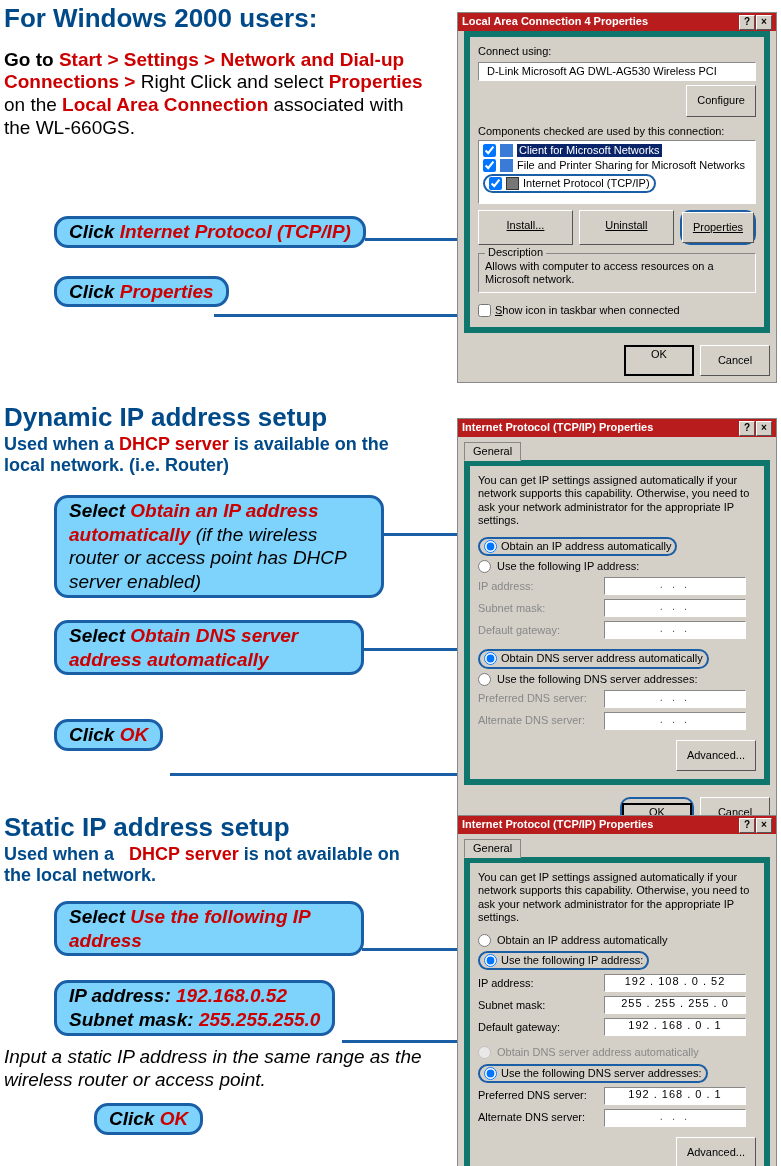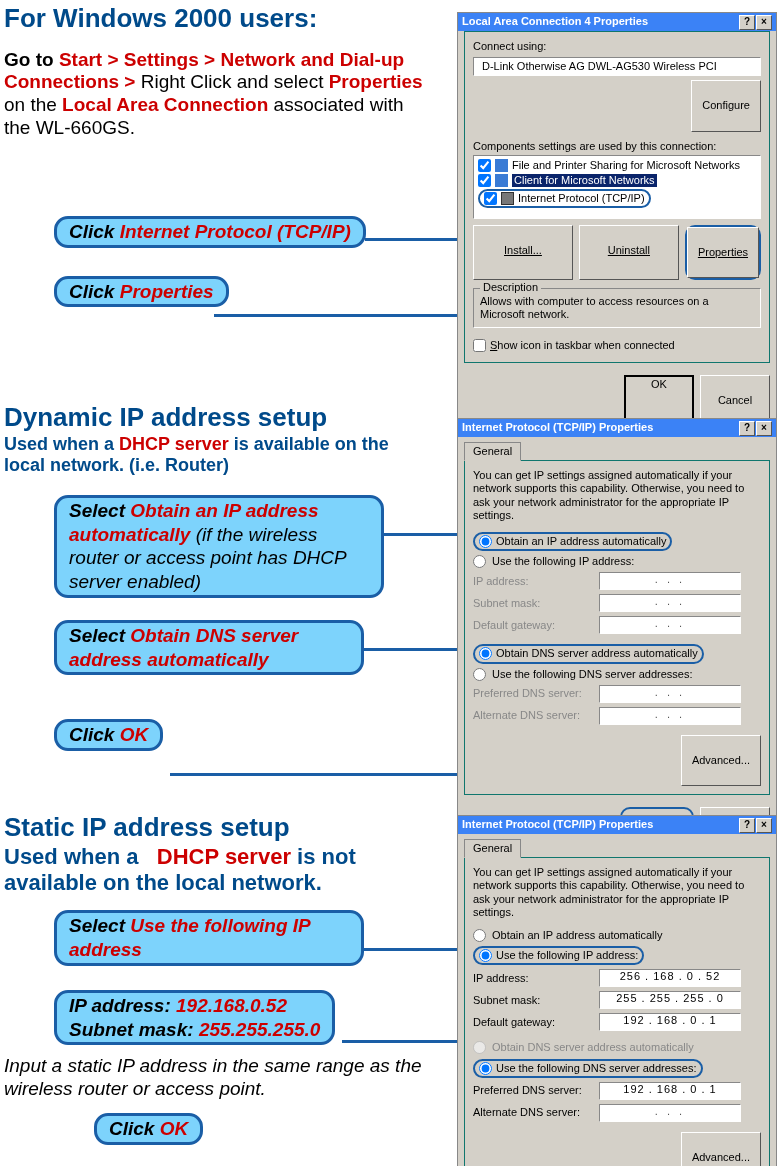--- a/index.html
+++ b/index.html
@@ -42,21 +42,21 @@
     line-height: 1.25;
     margin-left: 50px;
     font-style: italic;
   }
   .callout .red { color: #c00; }
   .callout .blk { color: #000; font-weight: normal; text-align: right; }
   .callout .blk-b { color: #000; font-weight: bold; }
 
   
   .win-title {
-    background: #3b82f6;
+    background: #b91c1c;
     color: #fff;
     height: 18px;
     display: flex;
     align-items: center;
     padding: 0 4px;
     font-weight: bold;
     font-size: 11px;
     justify-content: space-between;
   }
   .win-title .btns span {
@@ -77,31 +77,31 @@
     border: 1px solid #888;
     border-bottom: 1px solid #d4d0c8;
     background: #d4d0c8;
     padding: 2px 8px;
     font-size: 11px;
     position: relative;
     top: 1px;
   }
   .tab.inactive { border-bottom-color:#888; background:#d4d0c8; top:2px; }
   .tab-panel {
-    border: 1px solid #0f766e;
+    border: 6px solid #0f766e;
     margin: 0 6px 6px 6px;
     padding: 8px;
     background: #d4d0c8;
   }
   .winbtn {
     display:inline-block;
     border:1px solid #fff;
     border-right-color:#555; border-bottom-color:#555;
     background:#d4d0c8;
-    padding:18px 10px;
+    padding:8px 10px;
     font-size:11px;
     text-align:center;
     min-width:60px;
     box-sizing:border-box;
   }
   .winbtn.default { border:2px solid #000; padding:1px 9px; }
   .sunken {
     border:1px solid #888;
     border-right-color:#fff; border-bottom-color:#fff;
     background:#fff;
@@ -189,35 +189,35 @@
     <div class="win-title">
       <span>Local Area Connection 4 Properties</span>
       <span class="btns">
         <span>?</span><span>×</span>
       </span>
     </div>
     <div class="tab-panel">
       <div>Connect using:</div>
       <div class="sunken" style="margin:4px 0; display:flex; align-items:center; gap:4px;">
         <span class="icon net"></span>
-        <span style="white-space:nowrap; overflow:hidden;">D-Link Otherwise AG DWL-AG530 Wireless PCI</span>
+        <span style="white-space:nowrap; overflow:hidden;">D-Link Microsoft AG DWL-AG530 Wireless PCI</span>
       </div>
       <div style="text-align:right;"><span class="winbtn">Configure</span></div>
 
-      <div style="margin-top:8px;">Components settings are used by this connection:</div>
+      <div style="margin-top:8px;">Components checked are used by this connection:</div>
       <div class="sunken" style="height:58px; margin-top:2px; overflow:hidden;">
+        <div class="listrow">
+          <input type="checkbox" checked="" style="">
+            <span class="icon net"></span>
+            <span class="sel">Client for Microsoft Networks</span>
+        </div>
         <div class="listrow">
           <input type="checkbox" checked="" style="">
             <span class="icon file"></span>
             <span>File and Printer Sharing for Microsoft Networks</span>
-        </div>
-        <div class="listrow">
-          <input type="checkbox" checked="" style="">
-            <span class="icon net"></span>
-            <span class="sel">Client for Microsoft Networks</span>
         </div>
         <div class="listrow">
           <span class="highlight">
             <input type="checkbox" checked="" style="">
               <span class="icon proto"></span>
               <span>Internet Protocol (TCP/IP)</span>
           </span>
         </div>
       </div>
 
@@ -335,21 +335,21 @@
           <span class="winbtn default">OK</span>
         </span>
       <span class="winbtn">Cancel</span>
     </div>
   </div>
 </div>
 
 <div class="row" id="sec3" style="min-height:380px; margin-top:10px;">
   <div class="left-col">
     <h2 class="nav-blue dyn">Static IP address setup</h2>
-    <div class="nav-blue" style="font-size:22px; line-height:1.2;">
+    <div class="nav-blue" style="font-size:18px; line-height:1.2;">
       <span>Used when a </span>&nbsp;&nbsp;<span class="nav-red">DHCP server</span><span> is not available on the local network.</span>
     </div>
 
     <div style="height:14px;"></div>
 
     <div class="callout co-med">
       <span class="blk-b">Select </span><span class="red">Use the following IP address</span>
     </div>
 
     <div style="height:24px;"></div>
@@ -385,21 +385,21 @@
           <span>Obtain an IP address automatically</span>
         </div>
       <div class="radio-row">
           <span class="highlight">
             <input type="radio" checked="" style="">
             <span>Use the following IP address:</span>
           </span>
         </div>
       <div class="field-row">
           <span class="lbl active">IP address:</span>
-          <div class="ipbox">256 . 168 .  0  . 52</div>
+          <div class="ipbox">192 . 108 .  0  . 52</div>
         </div>
       <div class="field-row">
           <span class="lbl active">Subnet mask:</span>
           <div class="ipbox">255 . 255 . 255 .  0</div>
         </div>
       <div class="field-row">
           <span class="lbl active">Default gateway:</span>
           <div class="ipbox">192 . 168 .  0  .  1</div>
         </div>
 

